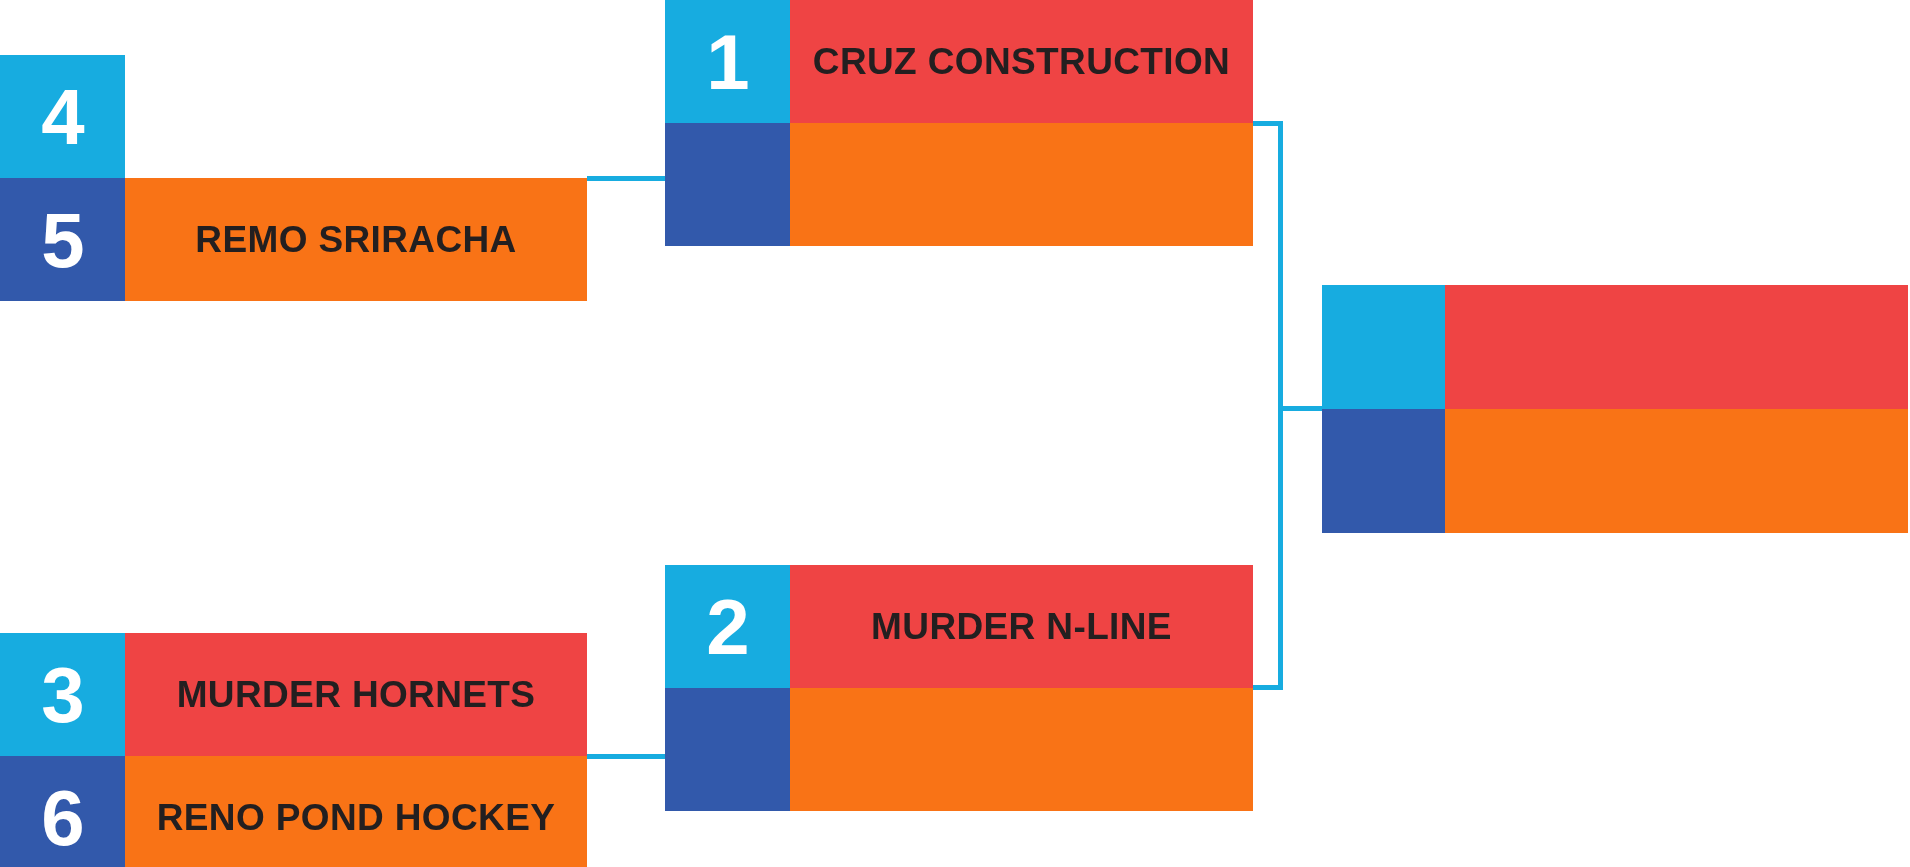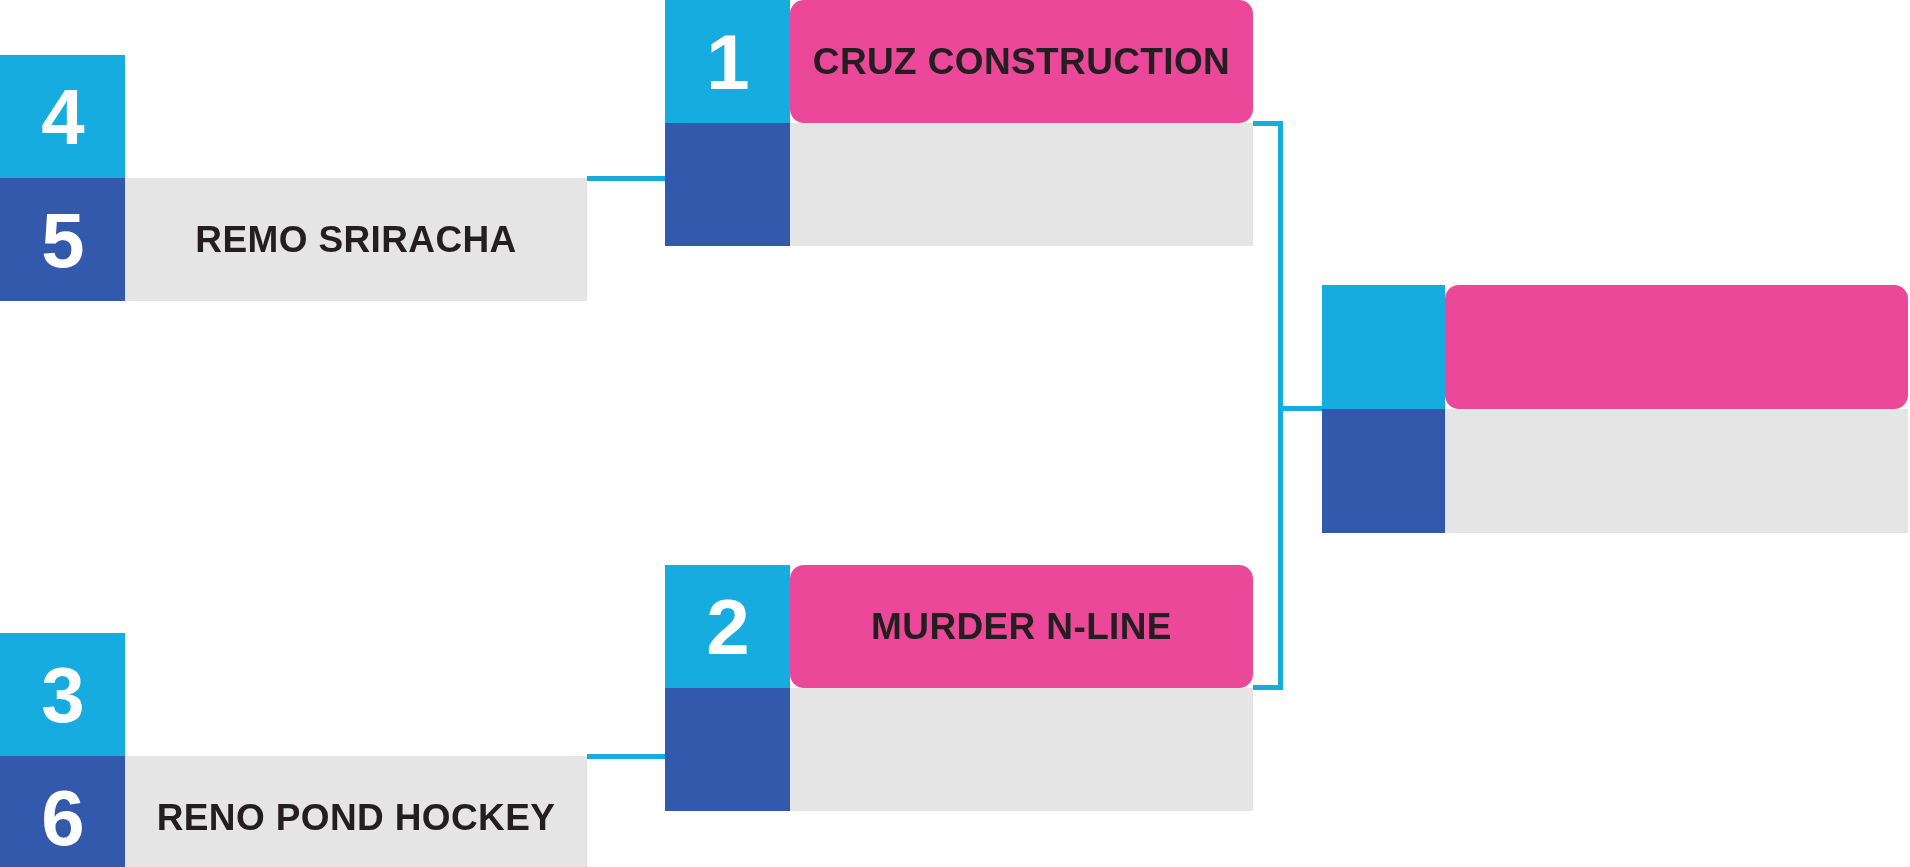--- a/index.html
+++ b/index.html
@@ -51,22 +51,22 @@
     justify-content: center;
     flex: 1 1 auto;
     color: #231f20;
     font-weight: 700;
     letter-spacing: 0.01em;
     text-align: center;
     box-sizing: border-box;
     overflow: hidden;
     white-space: nowrap;
   }
-  .name.top { background: #ec4899; border-radius: 14px; }
-  .name.bot { background: #e5e5e5; }
+  .name.top { background: #ef4444; }
+  .name.bot { background: #f97316; }
 
   
   .r1 .seed { width: 125px; font-size: 78px; }
   .r1 .name { font-size: 37px; }
   .r1 .slot { height: 123px; }
 
   .r2 .seed { width: 125px; font-size: 78px; }
   .r2 .name { font-size: 37px; }
   .r2 .slot { height: 123px; }
 
@@ -110,20 +110,21 @@
     </div>
     <div class="slot">
       <div class="seed bot">5</div>
       <div class="name bot">REMO SRIRACHA</div>
     </div>
   </div>
 
   <div class="match r1" id="m-r1-bottom">
     <div class="slot">
       <div class="seed top">3</div>
+      <div class="name top">MURDER HORNETS</div>
     </div>
     <div class="slot">
       <div class="seed bot">6</div>
       <div class="name bot">RENO POND HOCKEY</div>
     </div>
   </div>
 
   <div class="match r2" id="m-r2-top">
     <div class="slot">
       <div class="seed top">1</div>

